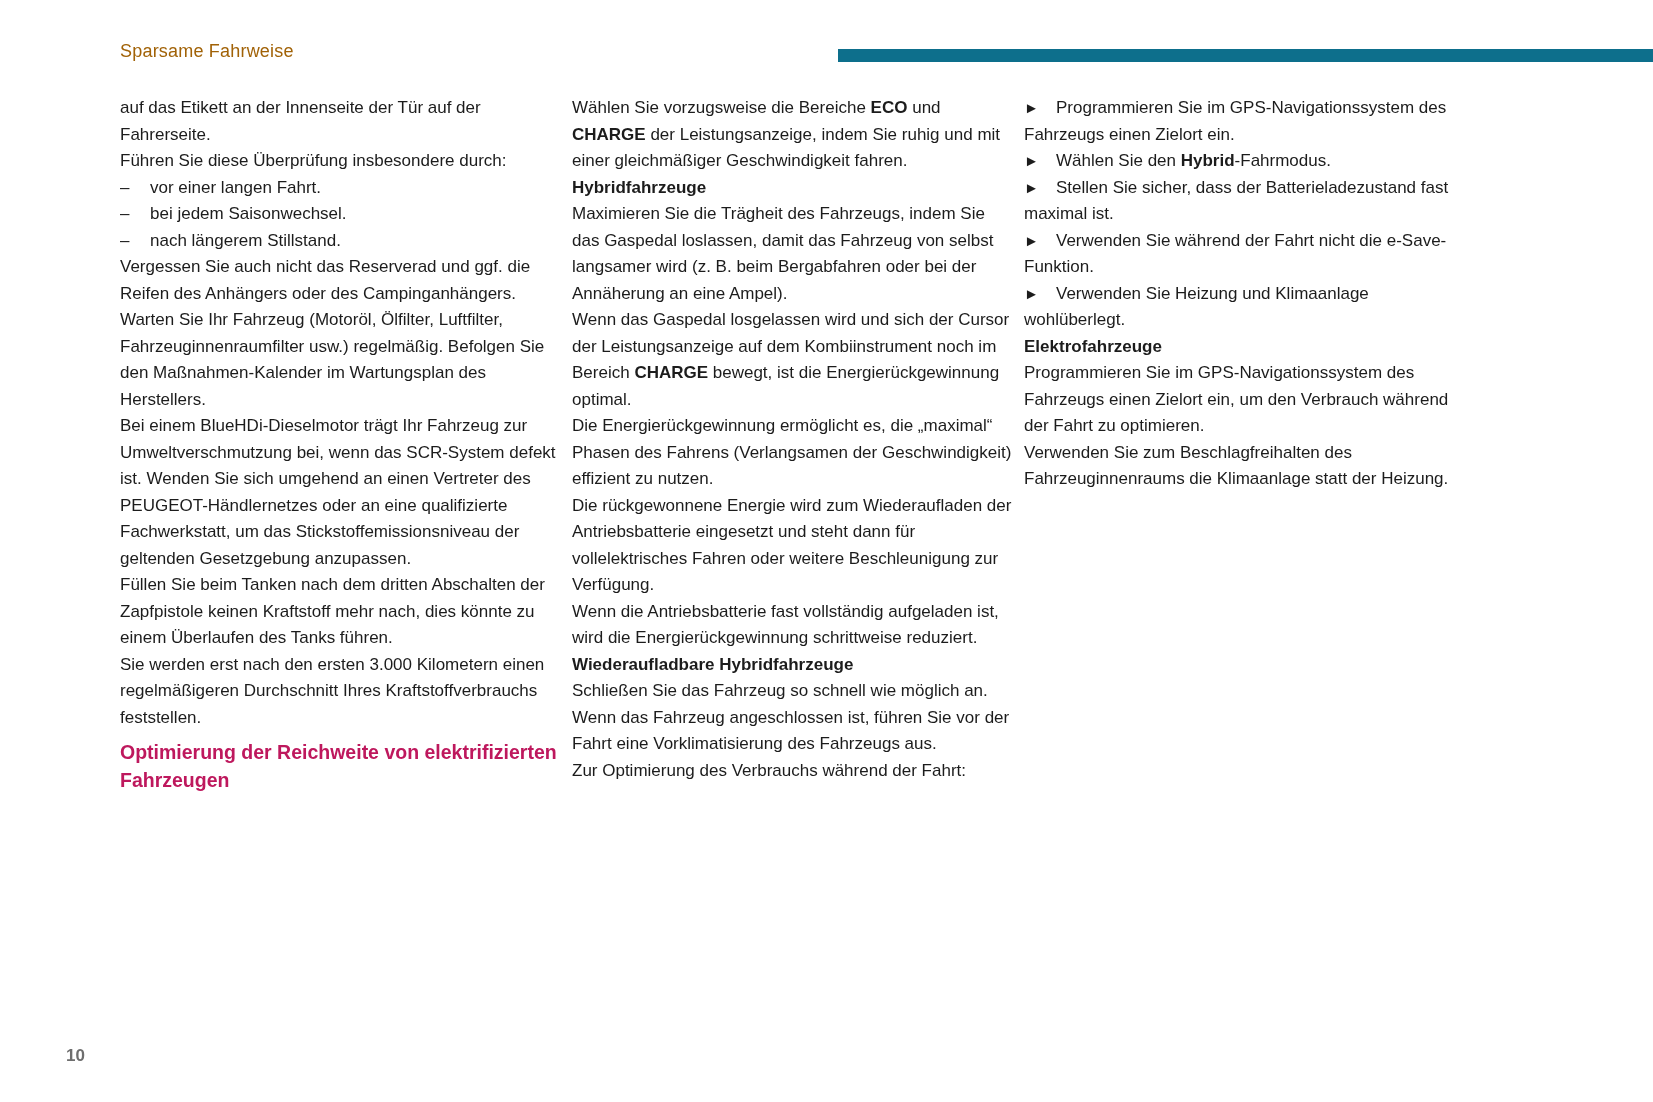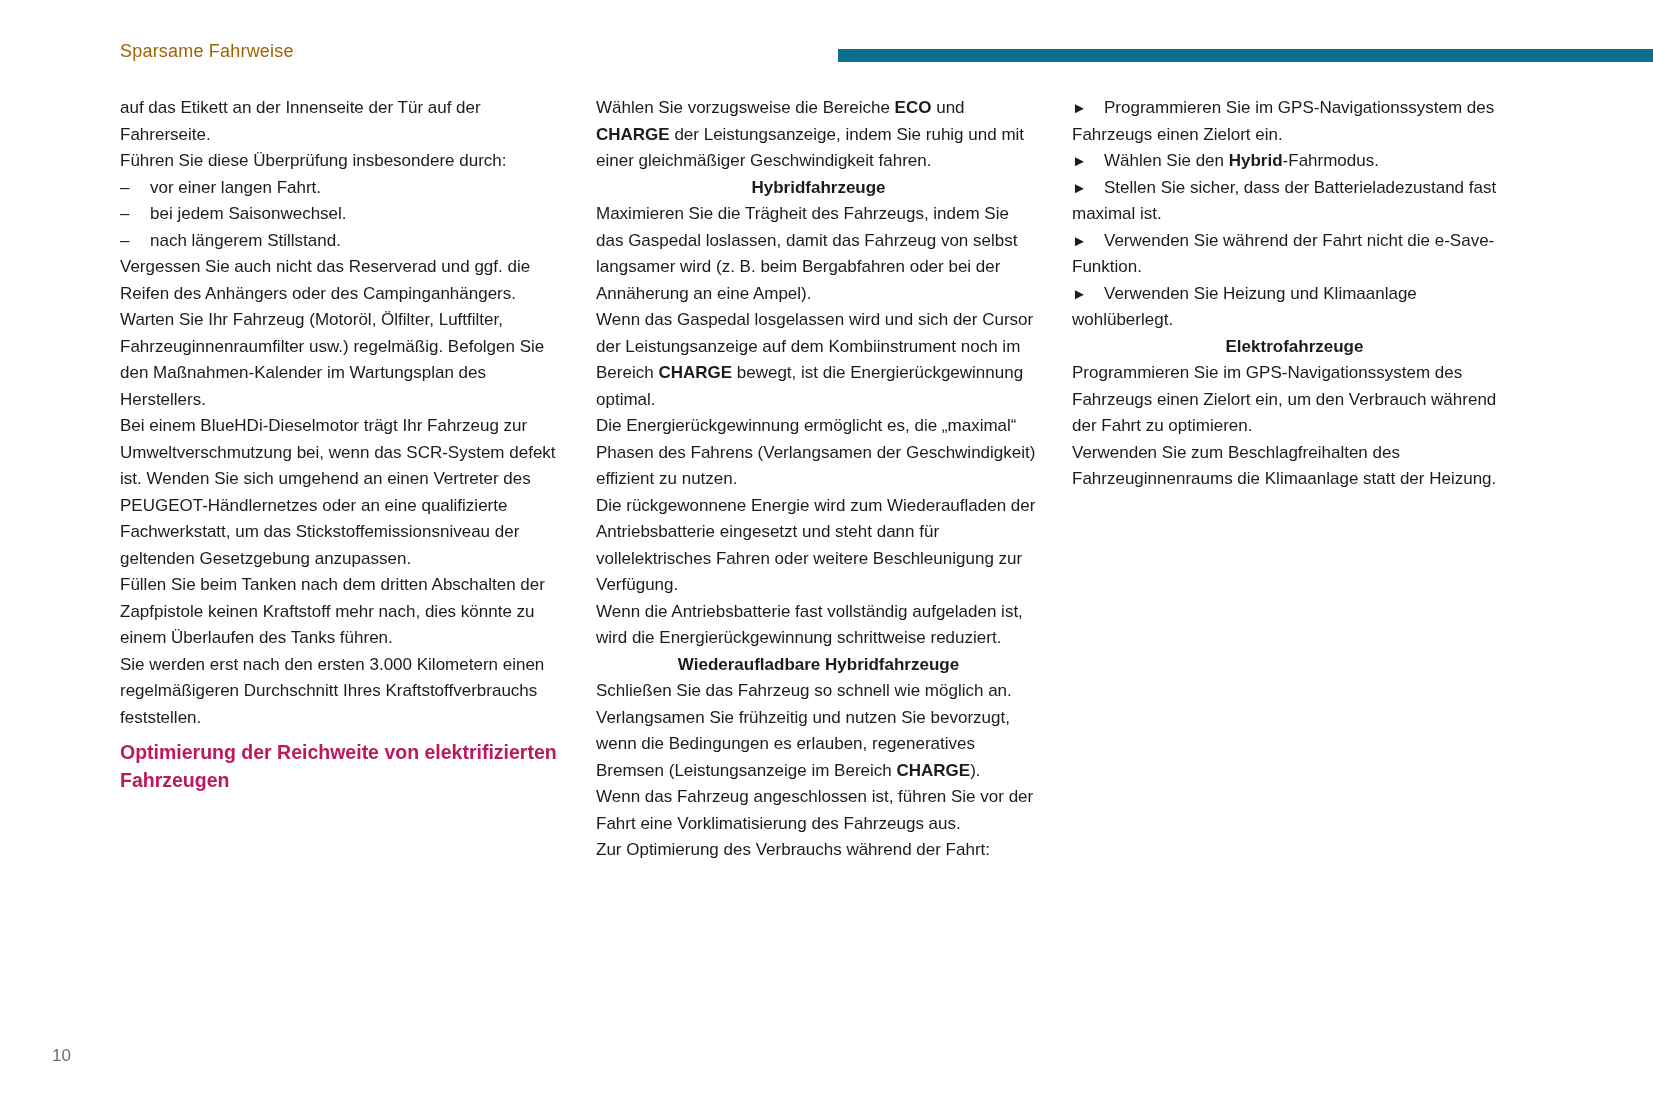--- a/index.html
+++ b/index.html
@@ -19,36 +19,36 @@
   }
   .accent-bar {
     position:absolute; left:838px; top:49px;
     width:815px; height:13px;
   }
   .content {
     position:absolute; left:120px; top:95px;
     width:1369px;
     display:grid;
     grid-template-columns:445px 445px 445px;
-    column-gap:31px;
+    column-gap:7px;
   }
   .col { font-size:17px; line-height:26.5px; }
   .col p { margin:0; }
   .col .h2 {
     font-size:19.5px; line-height:27.5px; font-weight:bold;
     margin:8px 0 9px 0;
     color:#be185d;
   }
-  .col .h3 { font-weight:bold;text-align:center; }
+  .col .h3 { font-weight:bold; }
   .marker { display:inline-block; }
   .marker.dash { width:30px; }
   .marker.arrow { width:32px; font-size:15px; }
   .page-number {
-    position:absolute; left:52px; top:1046px;
-    font-size:17px; font-weight:normal;
+    position:absolute; left:66px; top:1046px;
+    font-size:17px; font-weight:bold;
     color:#6e6e6e;
   }
 </style>
 </head>
 <body>
 
 <div class="page-header-title">Sparsame Fahrweise</div>
 <div class="accent-bar" style="background: rgb(13, 111, 140);"></div>
 
 <div class="content">
@@ -68,21 +68,20 @@
   <div class="col">
       <p>Wählen Sie vorzugsweise die Bereiche <b>ECO</b> und <b>CHARGE</b> der Leistungsanzeige, indem Sie ruhig und mit einer gleichmäßiger Geschwindigkeit fahren.</p>
       <div class="h3">Hybridfahrzeuge</div>
       <p>Maximieren Sie die Trägheit des Fahrzeugs, indem Sie das Gaspedal loslassen, damit das Fahrzeug von selbst langsamer wird (z. B. beim Bergabfahren oder bei der Annäherung an eine Ampel).</p>
       <p>Wenn das Gaspedal losgelassen wird und sich der Cursor der Leistungsanzeige auf dem Kombiinstrument noch im Bereich <b>CHARGE</b> bewegt, ist die Energierückgewinnung optimal.</p>
       <p>Die Energierückgewinnung ermöglicht es, die „maximal“ Phasen des Fahrens (Verlangsamen der Geschwindigkeit) effizient zu nutzen.</p>
       <p>Die rückgewonnene Energie wird zum Wiederaufladen der Antriebsbatterie eingesetzt und steht dann für vollelektrisches Fahren oder weitere Beschleunigung zur Verfügung.</p>
       <p>Wenn die Antriebsbatterie fast vollständig aufgeladen ist, wird die Energierückgewinnung schrittweise reduziert.</p>
       <div class="h3">Wiederaufladbare Hybridfahrzeuge</div>
       <p>Schließen Sie das Fahrzeug so schnell wie möglich an.</p>
-      <p>Verlangsamen Sie frühzeitig und nutzen Sie bevorzugt, wenn die Bedingungen es erlauben, regeneratives Bremsen (Leistungsanzeige im Bereich <b>CHARGE</b>).</p>
       <p>Wenn das Fahrzeug angeschlossen ist, führen Sie vor der Fahrt eine Vorklimatisierung des Fahrzeugs aus.</p>
       <p>Zur Optimierung des Verbrauchs während der Fahrt:</p>
     </div>
   <div class="col">
       <p><span class="marker arrow">►</span>Programmieren Sie im GPS-Navigationssystem des Fahrzeugs einen Zielort ein.</p>
       <p><span class="marker arrow">►</span>Wählen Sie den <b>Hybrid</b>-Fahrmodus.</p>
       <p><span class="marker arrow">►</span>Stellen Sie sicher, dass der Batterieladezustand fast maximal ist.</p>
       <p><span class="marker arrow">►</span>Verwenden Sie während der Fahrt nicht die e-Save-Funktion.</p>
       <p><span class="marker arrow">►</span>Verwenden Sie Heizung und Klimaanlage wohlüberlegt.</p>
       <div class="h3">Elektrofahrzeuge</div>

